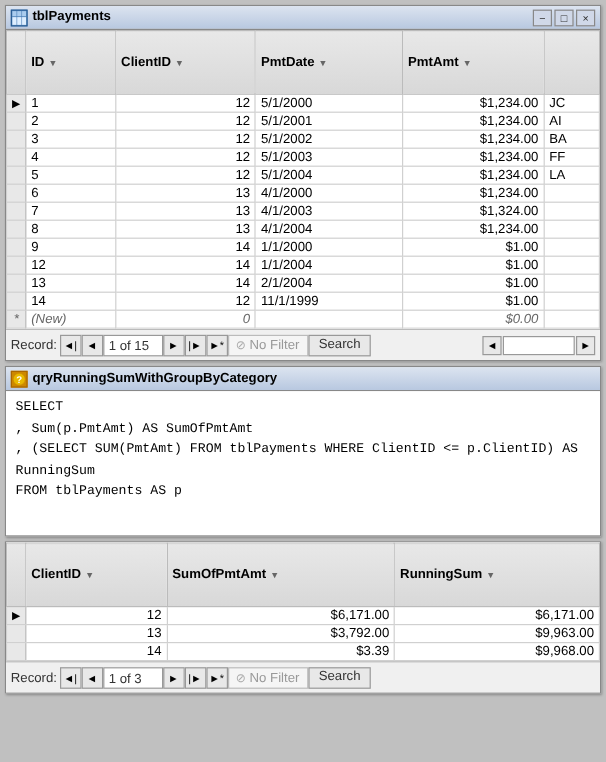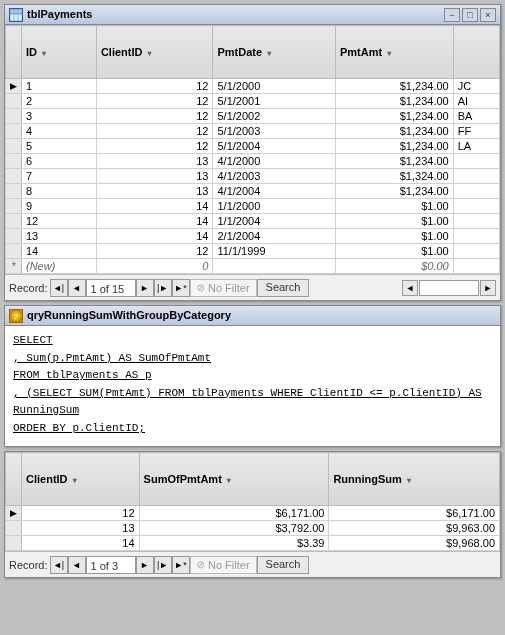--- a/index.html
+++ b/index.html
@@ -220,21 +220,20 @@
     }
 
     .sql-content {
       padding: 6px 8px;
       font-family: 'Courier New', monospace;
       font-size: 11px;
       color: #000;
       line-height: 1.6;
       background: white;
       min-height: 120px;
-      text-decoration: underline;
     }
 
     .sql-title-bar {
       background: linear-gradient(to bottom, #dce4f0, #b8c8e0);
       border-bottom: 1px solid #888;
       padding: 2px 4px;
       display: flex;
       align-items: center;
       gap: 4px;
       height: 20px;
@@ -431,23 +430,22 @@
           <text x="6" y="9" text-anchor="middle" font-size="8" fill="white" font-weight="bold">?</text>
         </svg>
       </div>
       <span class="title-text">qryRunningSumWithGroupByCategory</span>
     </div>
   </div>
 
   <div class="sql-content" id="sql-content-area">
   <div>SELECT</div>
       <div>, Sum(p.PmtAmt) AS SumOfPmtAmt</div>
+      <div>, (SELECT SUM(PmtAmt) FROM tblPayments WHERE ClientID &lt;= p.ClientID) AS RunningSum</div>
       <div>FROM tblPayments AS p</div>
-      <div>, (SELECT SUM(PmtAmt) FROM tblPayments WHERE ClientID &lt;= p.ClientID) AS RunningSum</div>
-      <div>ORDER BY p.ClientID;</div>
     </div>
 </div>
 
 <div class="window">
   <div class="grid-container">
     <table class="grid-table">
       <thead>
         <tr>
           <th style="width:16px;"></th>
           <th>ClientID <span class="sort-arrow">▾</span></th>

